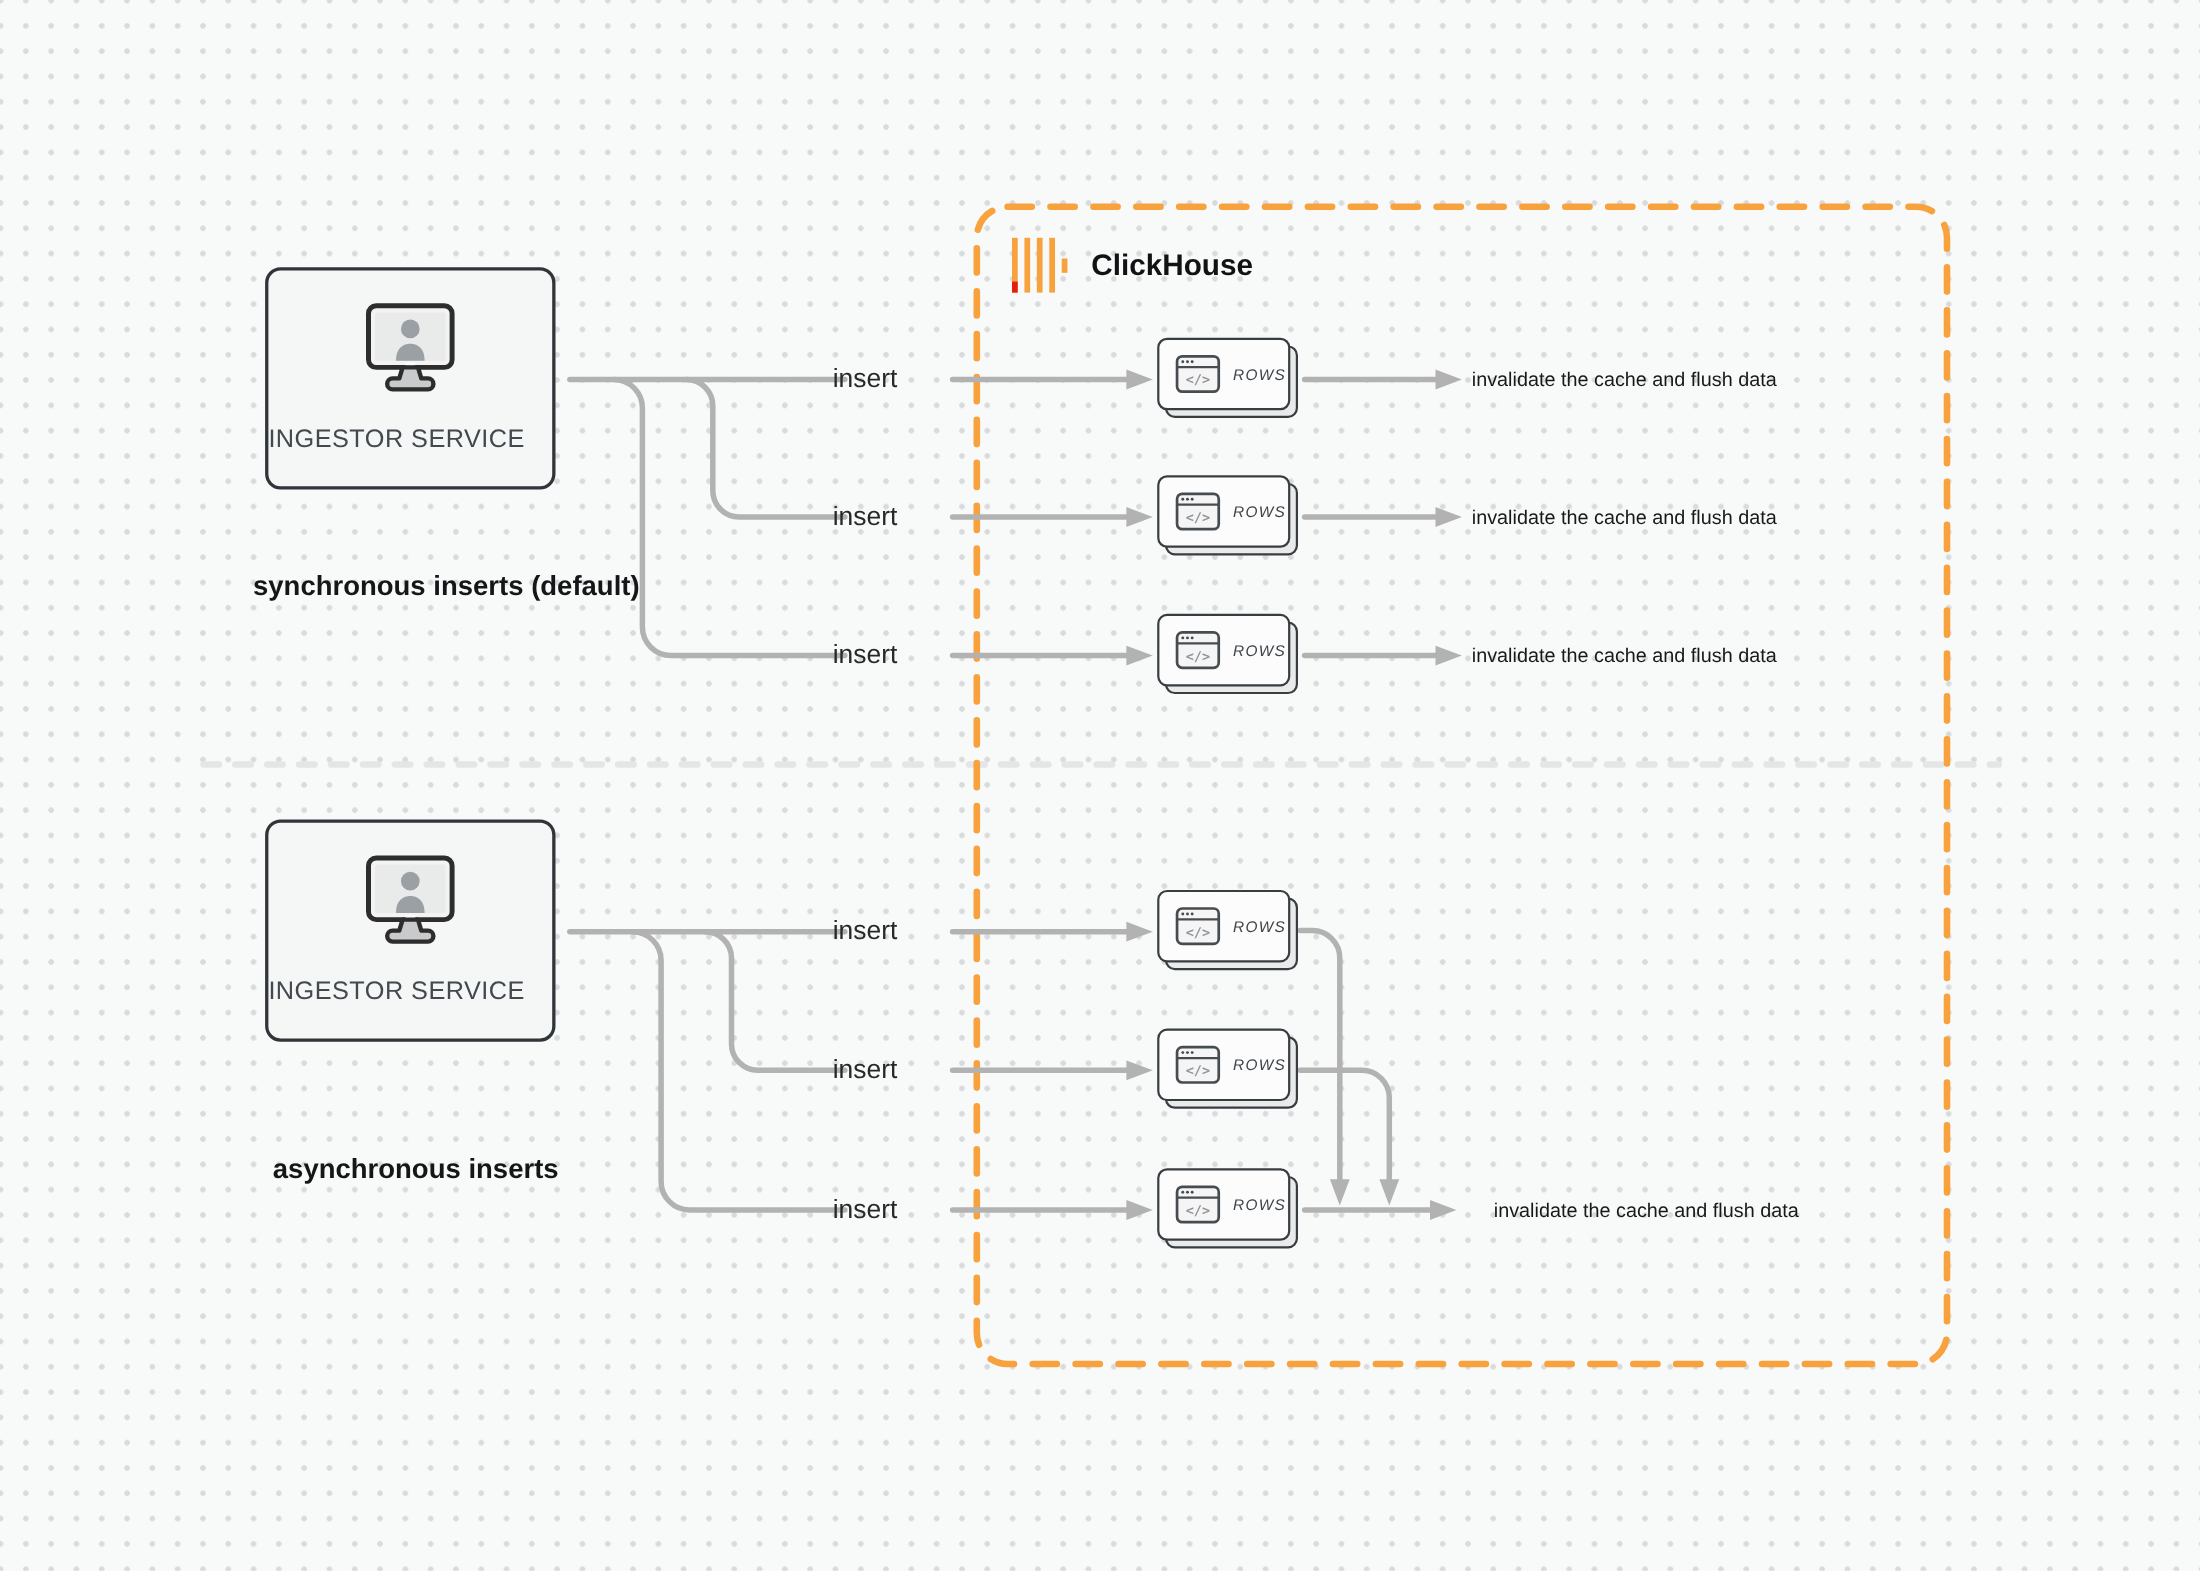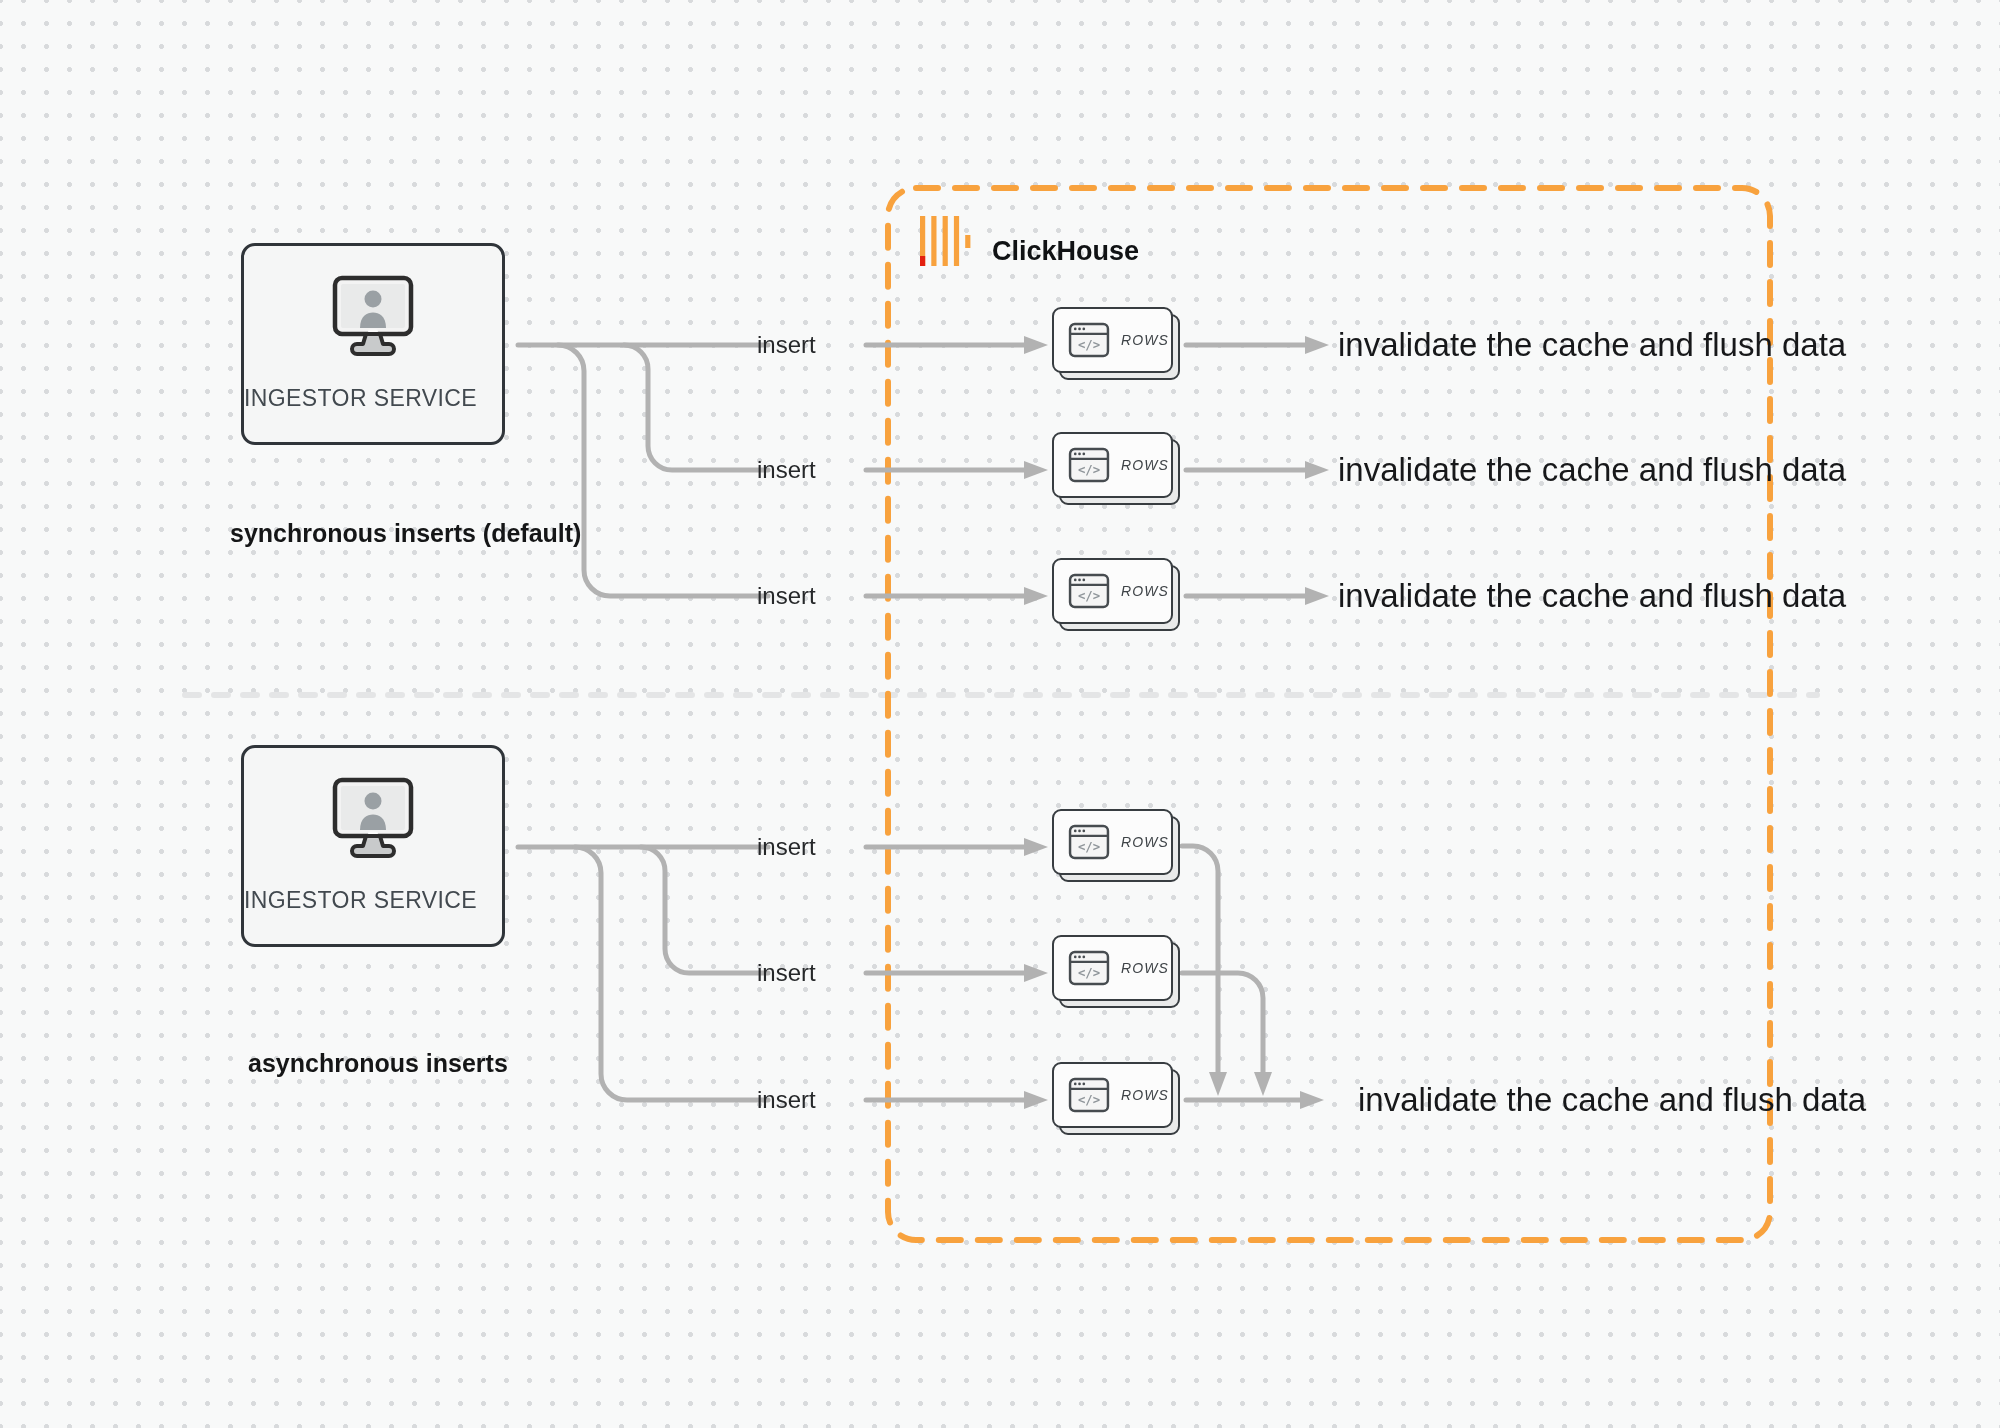--- a/index.html
+++ b/index.html
@@ -41,21 +41,21 @@
   
   .insert-label{
     width:120px;height:34px;line-height:34px;
     text-align:left;
     font-size:24px;color:#26282a;
   }
 
   
   .invalidate-label{
     height:34px;line-height:34px;
-    font-size:33px;color:#17181a;white-space:nowrap;
+    font-size:18px;color:#17181a;white-space:nowrap;
   }
 
   
   .rows-card-back{
     width:121px;height:66px;
     background:#e9eaea;
     border:2.5px solid #383d41;
     border-radius:9px;
     box-sizing:border-box;
   }
@@ -68,21 +68,21 @@
     display:flex;align-items:center;
   }
   .rows-card .glyph{margin-left:14px;}
   .rows-label{
     margin-left:11px;
     font-size:14px;font-style:italic;font-weight:500;
     color:#3e4347;letter-spacing:.08em;
   }
 
   
-  .ch-header{display:flex;align-items:flex-end;gap:20px;}
+  .ch-header{display:flex;align-items:center;gap:20px;}
   .ch-label{font-size:27px;font-weight:600;color:#101214;}
 </style>
 </head>
 <body>
 
 <div id="canvas">
 
   <svg class="abs" style="left:0;top:0" width="2000" height="1428" viewBox="0 0 2000 1428">
 
     <path d="M185 695 H1817" fill="none" stroke-width="6" stroke-linecap="round" stroke-dasharray="14 15" stroke="#E4E5E6"></path>

